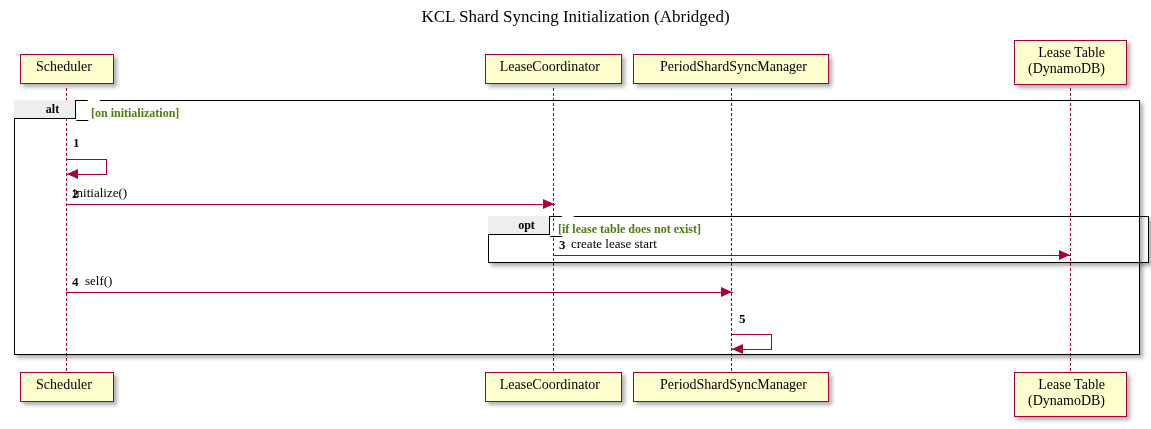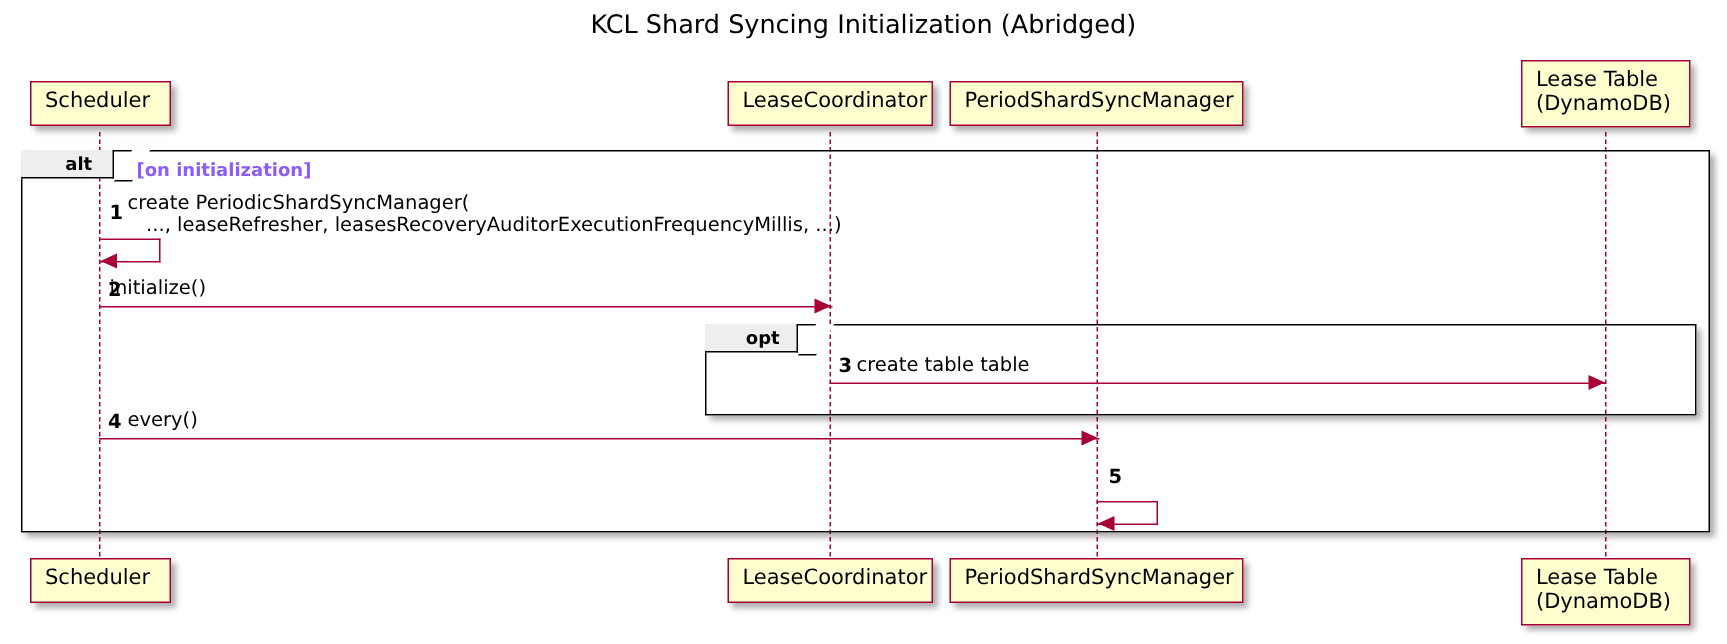--- a/index.html
+++ b/index.html
@@ -9,20 +9,21 @@
   }
   body {
     font-family: "DejaVu Sans", sans-serif;
   }
   #canvas {
     position: relative;
     width: 1151px;
     height: 429px;
     background: #FFFFFF;
     overflow: hidden;
+    font-family: Liberation Serif, serif;
   }
 
   
   .diagram-title {
     position: absolute;
     left: 0;
     top: 7px;
     width: 1151px;
     text-align: center;
     font-size: 17px;
@@ -40,23 +41,23 @@
   }
 
   
   .participant {
     position: absolute;
     box-sizing: border-box;
     background: #FEFECE;
     border: 1.5px solid #A80036;
     color: #000000;
     font-size: 14px;
-    text-align: left;
+    text-align: right;
     line-height: 1.15;
-    padding: 4px 9px 5px 9px;
+    padding: 4px 21px 5px 9px;
     box-shadow: 3px 3px 4px rgba(0,0,0,0.32);
     white-space: pre;
   }
 
   
   .frame {
     position: absolute;
     box-sizing: border-box;
     border: 1.5px solid #000000;
     background: transparent;
@@ -85,21 +86,21 @@
     height: 20px;
     background: #FFFFFF;
     border-bottom: 1.5px solid #000000;
     transform: skewX(-30deg);
     transform-origin: bottom left;
   }
   .frame-label {
     position: absolute;
     font-size: 12px;
     font-weight: bold;
-    color: #8b5cf6;
+    color: #4d7c0f;
     white-space: nowrap;
   }
 
   
   .msg-line {
     position: absolute;
     height: 0;
     border-top: 1.5px solid #A80036;
   }
   .arrow-right {
@@ -150,44 +151,43 @@
   <div class="lifeline" style="left:1070px;top:88px;  height:283px;"></div>
 
   <div class="frame" style="left:14px; top:100px; width:1126px; height:255px;">
     <div class="frame-tab" style="width:62px;">
       <span>alt</span>
     </div>
     <div class="frame-tab-notch" style="left:61px;"></div>
   </div>
   <div class="frame-label" style="left:91px; top:106px;">[on initialization]</div>
 
-  <div class="frame" style="left:470px; top:216px; width:661px; height:61px;">
+  <div class="frame" style="left:488px; top:216px; width:661px; height:47px;">
     <div class="frame-tab" style="width:62px;">
       <span>opt</span>
     </div>
     <div class="frame-tab-notch" style="left:61px;"></div>
   </div>
-
-  <div class="msg-label" style="left:85px; top:129px;">create PeriodicShardSyncManager(
-   ..., leaseRefresher, leasesRecoveryAuditorExecutionFrequencyMillis, ...)</div>
+  <div class="frame-label" style="left:558px; top:222px;">[if lease table does not exist]</div>
+
   <div class="msg-num-abs" style="left:73px; top:135px;">1</div>
   <div class="self-loop" style="left:66px; top:159px; width:41px; height:16px;"></div>
   <div class="arrow-left" style="left:67px; top:169px;"></div>
 
   <div class="msg-label" style="left:73px; top:186px;">initialize()</div>
   <div class="msg-num-abs" style="left:72px; top:186px;">2</div>
   <div class="msg-line" style="left:66px; top:204px; width:489px;"></div>
   <div class="arrow-right" style="left:543px; top:199px;"></div>
 
-  <div class="msg-label" style="left:571px; top:237px;">create table table</div>
+  <div class="msg-label" style="left:571px; top:237px;">create lease start</div>
   <div class="msg-num-abs" style="left:559px; top:237px;">3</div>
   <div class="msg-line" style="left:553px; top:255px; width:517px;"></div>
   <div class="arrow-right" style="left:1059px; top:250px;"></div>
 
-  <div class="msg-label" style="left:85px; top:274px;">every()</div>
+  <div class="msg-label" style="left:85px; top:274px;">self()</div>
   <div class="msg-num-abs" style="left:72px; top:274px;">4</div>
   <div class="msg-line" style="left:66px; top:292px; width:667px;"></div>
   <div class="arrow-right" style="left:721px; top:287px;"></div>
 
   <div class="msg-num-abs" style="left:739px; top:311px;">5</div>
   <div class="self-loop" style="left:731px; top:334px; width:41px; height:16px;"></div>
   <div class="arrow-left" style="left:732px; top:344px;"></div>
 
   <div class="participant" style="left:20px; top:54px; width:94px; height:30px;">Scheduler</div>
   <div class="participant" style="left:485px; top:54px; width:137px; height:30px;">LeaseCoordinator</div>

